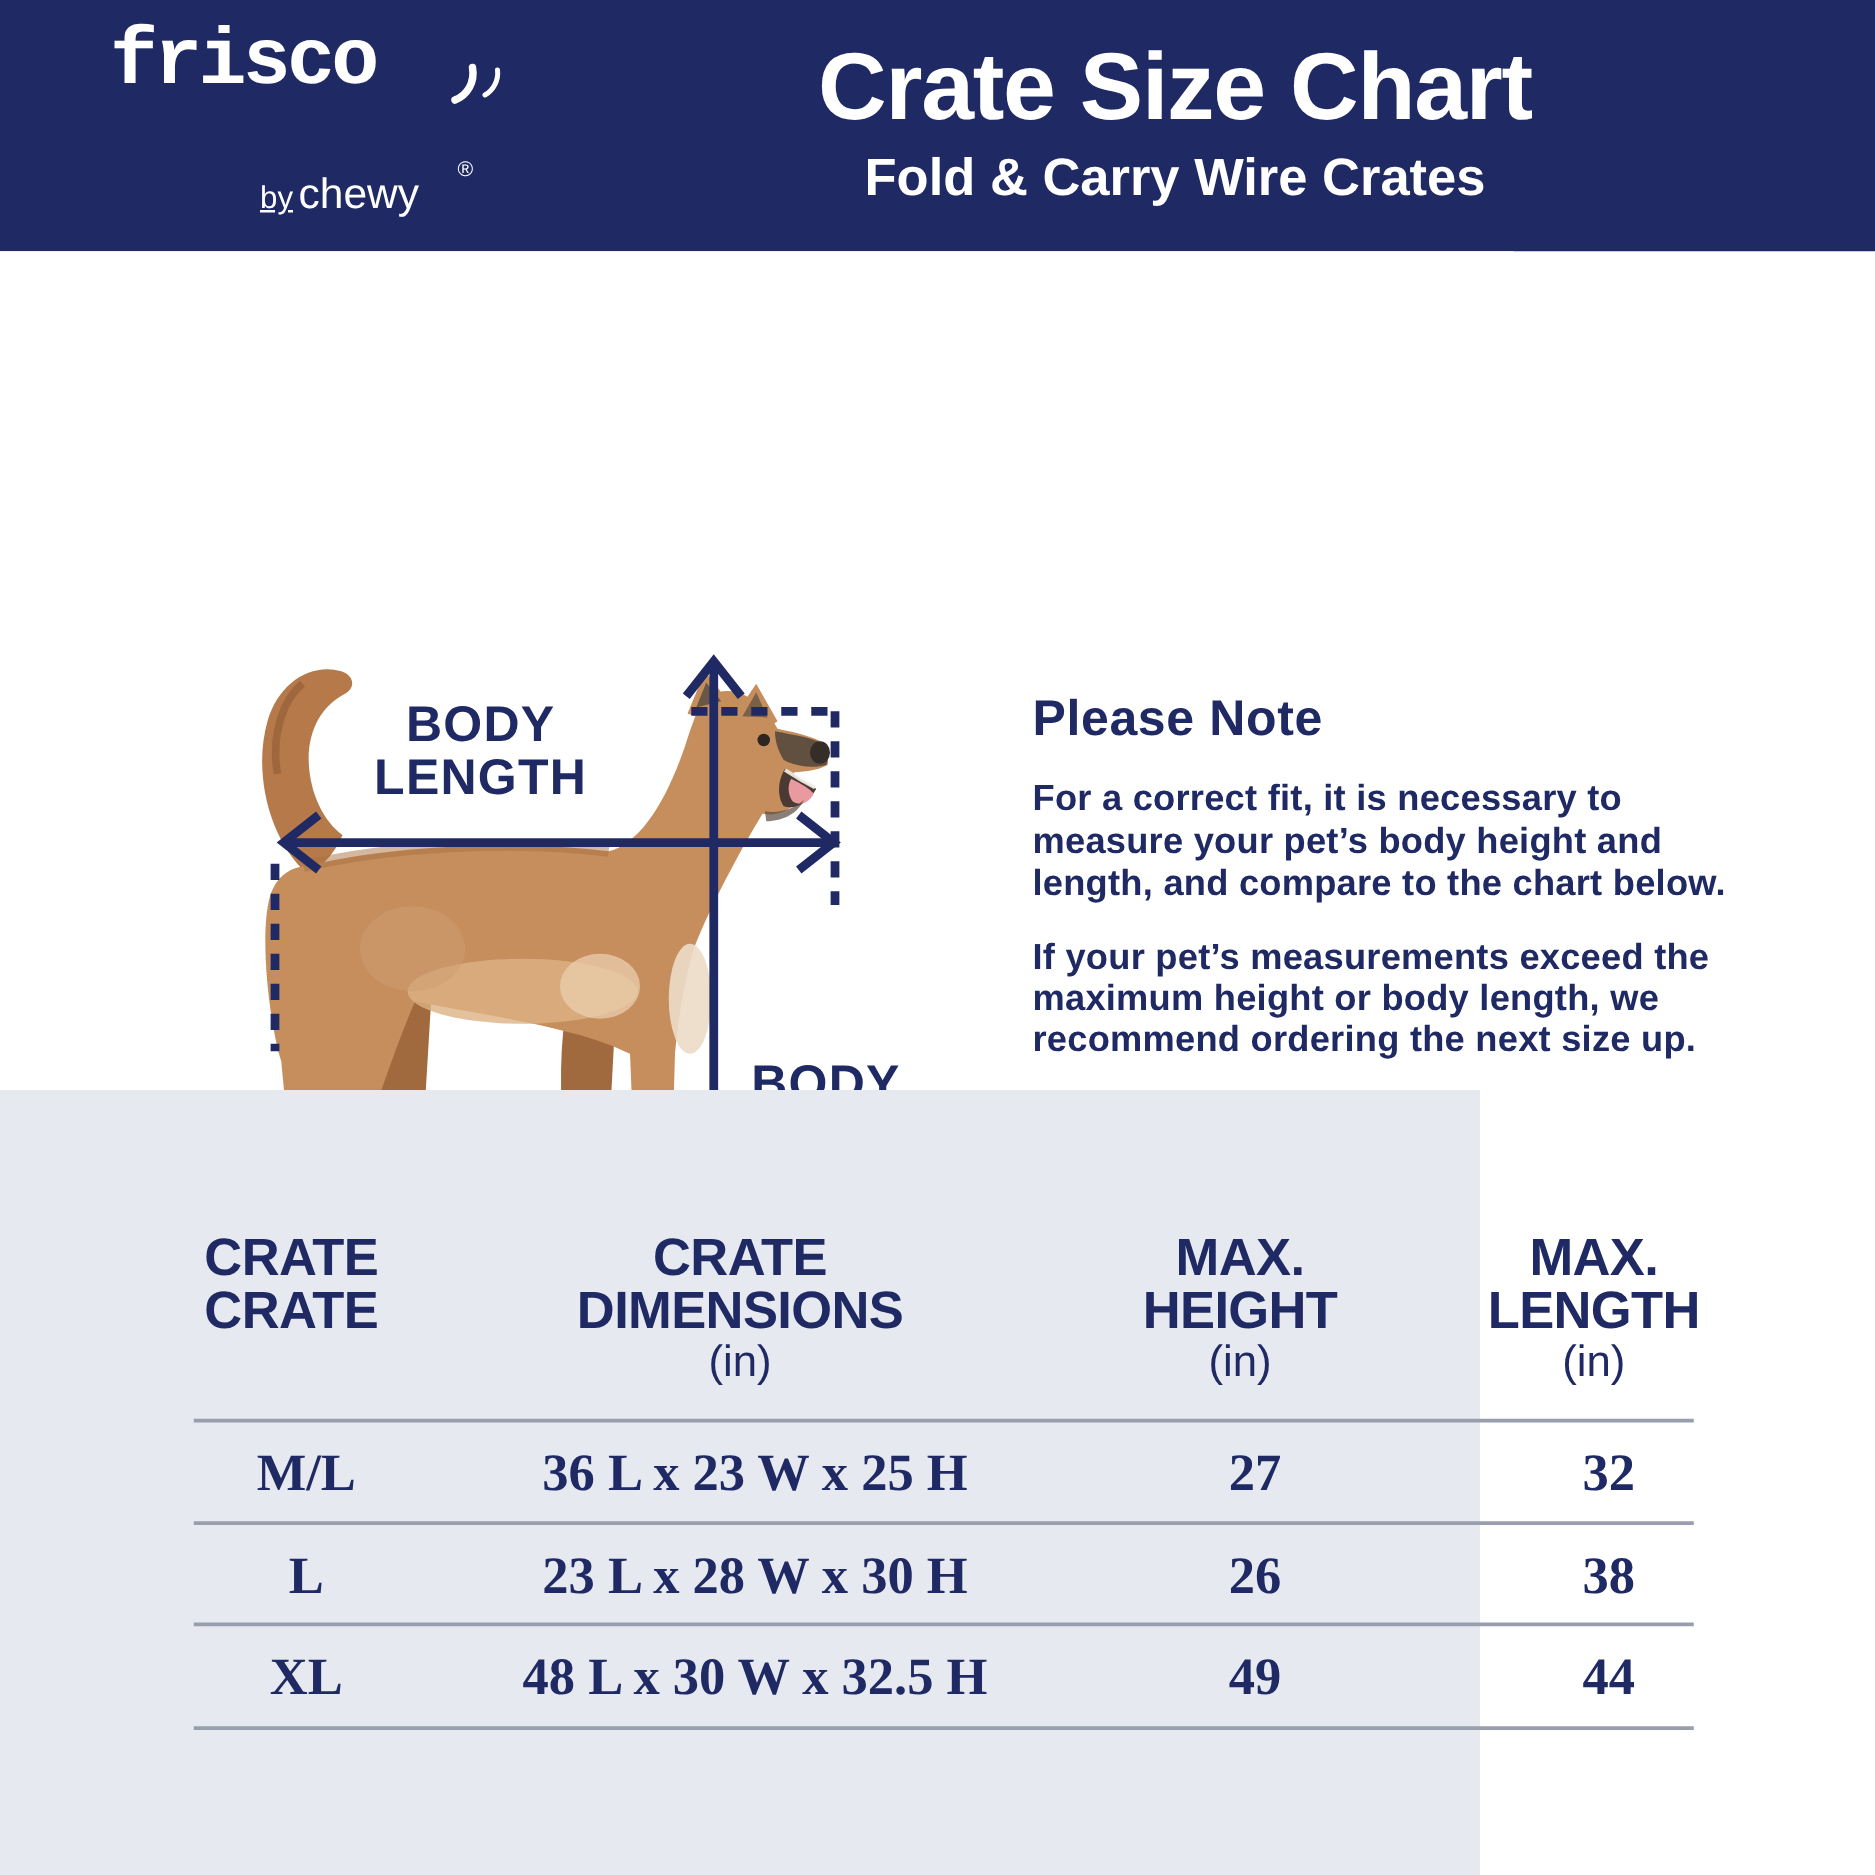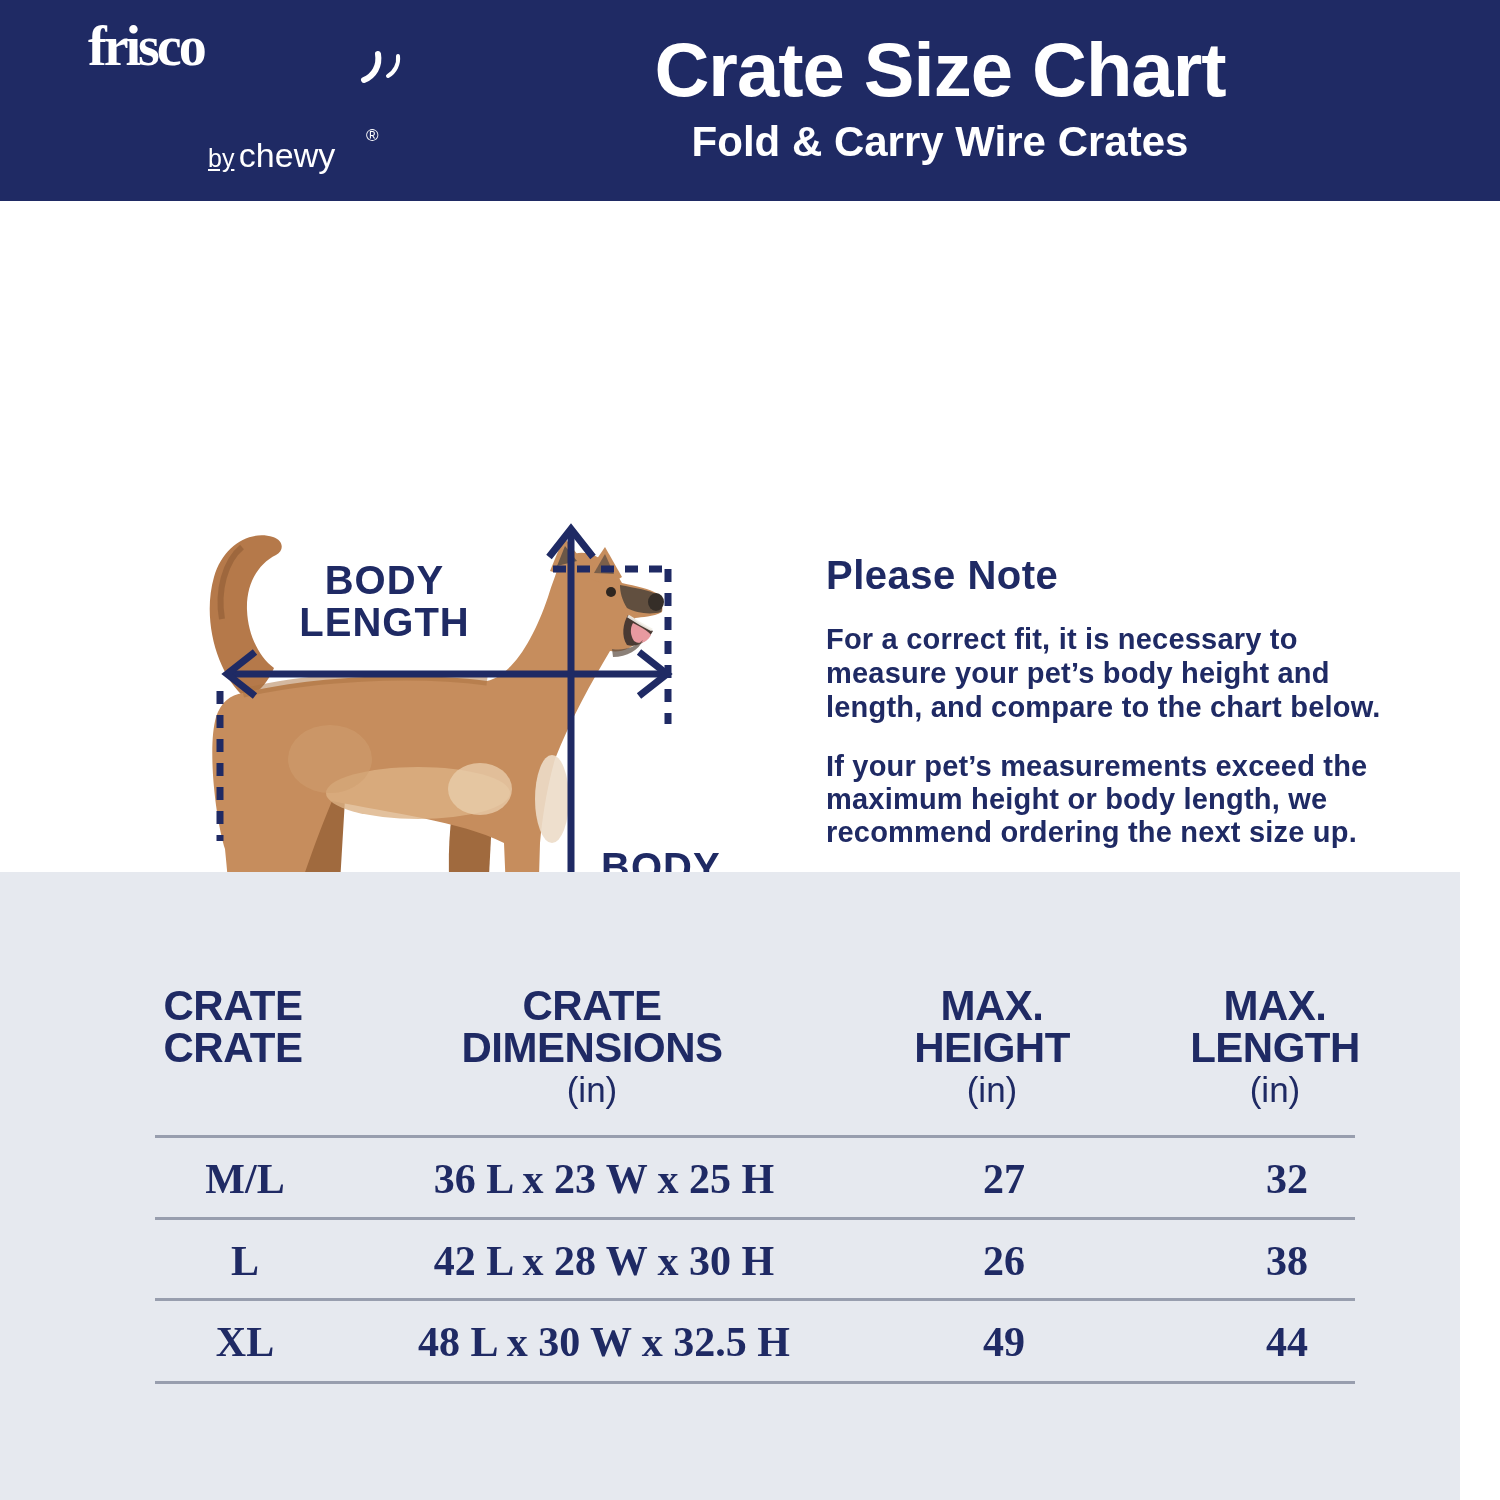--- a/index.html
+++ b/index.html
@@ -2,22 +2,22 @@
 <html><head>
 <meta charset="utf-8">
 <style>
   html,body{margin:0;padding:0;background:#ffffff;}
   body{width:1500px;height:1500px;position:relative;overflow:hidden;
        font-family:"Liberation Sans", sans-serif;color:#1f2a64;}
 
   
   .header{position:absolute;left:0;top:0;width:1500px;height:201px;background:#1f2a64;}
   .logo{position:absolute;left:88px;top:28px;width:320px;height:150px;color:#ffffff;}
-  .logo-brand{position:absolute;left:0;top:-14px;font-family:Liberation Serif, serif;
-              font-weight:bold;font-size:56px;letter-spacing:-3px;color:#ffffff;}
+  .logo-brand{position:absolute;left:0;top:-14px;font-family:Liberation Mono, monospace;
+              font-weight:bold;font-size:64px;letter-spacing:-3px;color:#ffffff;}
   .logo-reg{position:absolute;left:278px;top:98px;font-size:17px;color:#ffffff;}
   .logo-flourish{position:absolute;left:272px;top:18px;}
   .logo-byline{position:absolute;left:120px;top:108px;white-space:nowrap;color:#ffffff;}
   .logo-by{font-size:25px;font-weight:normal;text-decoration:underline;}
   .logo-chewy{font-size:34px;font-weight:normal;letter-spacing:0px;}
   .title-block{position:absolute;left:640px;top:0;width:600px;text-align:center;color:#ffffff;}
   .main-title{margin-top:30px;font-size:76px;font-weight:bold;letter-spacing:-1px;line-height:80px;}
   .sub-title{margin-top:8px;font-size:42px;font-weight:bold;letter-spacing:0px;}
 
   
@@ -27,21 +27,21 @@
                  letter-spacing:1px;color:#1f2a64;}
   .label-length{left:297px;top:358px;width:175px;text-align:center;}
   .label-height{left:601px;top:645px;width:220px;text-align:left;}
 
   .note{position:absolute;left:826px;top:352px;width:575px;}
   .note-heading{font-size:40px;font-weight:bold;margin:0 0 24px 0;letter-spacing:0.5px;}
   .note-p{font-size:29px;line-height:34px;margin:0;letter-spacing:0.2px;font-weight:bold;}
   .note-p.bold{font-weight:bold;margin-top:26px;line-height:33px;}
 
   
-  .table-section{position:absolute;left:0;top:872px;width:1460px;height:628px;background:#e6e9ef;}
+  .table-section{position:absolute;left:0;top:872px;width:1184px;height:628px;background:#e6e9ef;}
   .th-cell{position:absolute;transform:translateX(-50%);text-align:center;
            font-size:42px;font-weight:bold;line-height:42px;letter-spacing:-0.5px;white-space:nowrap;}
   .th-unit{display:block;font-size:35px;font-weight:normal;letter-spacing:0;}
   .divider{position:absolute;left:155px;width:1200px;height:3px;background:#989eae;}
   .trow{position:absolute;left:12px;width:1500px;height:82px;font-family:Liberation Serif, serif;}
   .td-cell{position:absolute;transform:translateX(-50%);top:50%;margin-top:-21px;
            font-size:42px;font-weight:bold;line-height:42px;white-space:nowrap;text-align:center;}
   .c1{left:233px;} .c2{left:592px;} .c3{left:992px;} .c4{left:1275px;}
 </style>
 </head>
@@ -197,21 +197,21 @@
   <div class="trow" style="top:266px;">
     <span class="td-cell c1">M/L</span>
     <span class="td-cell c2">36 L x 23 W x 25 H</span>
     <span class="td-cell c3">27</span>
     <span class="td-cell c4">32</span>
   </div>
   <div class="divider" style="top:345px;"></div>
 
   <div class="trow" style="top:348px;">
     <span class="td-cell c1">L</span>
-    <span class="td-cell c2">42 L x 28 W x 30 H</span>
+    <span class="td-cell c2">23 L x 28 W x 30 H</span>
     <span class="td-cell c3">26</span>
     <span class="td-cell c4">38</span>
   </div>
   <div class="divider" style="top:426px;"></div>
 
   <div class="trow" style="top:429px;">
     <span class="td-cell c1">XL</span>
     <span class="td-cell c2">48 L x 30 W x 32.5 H</span>
     <span class="td-cell c3">49</span>
     <span class="td-cell c4">44</span>

